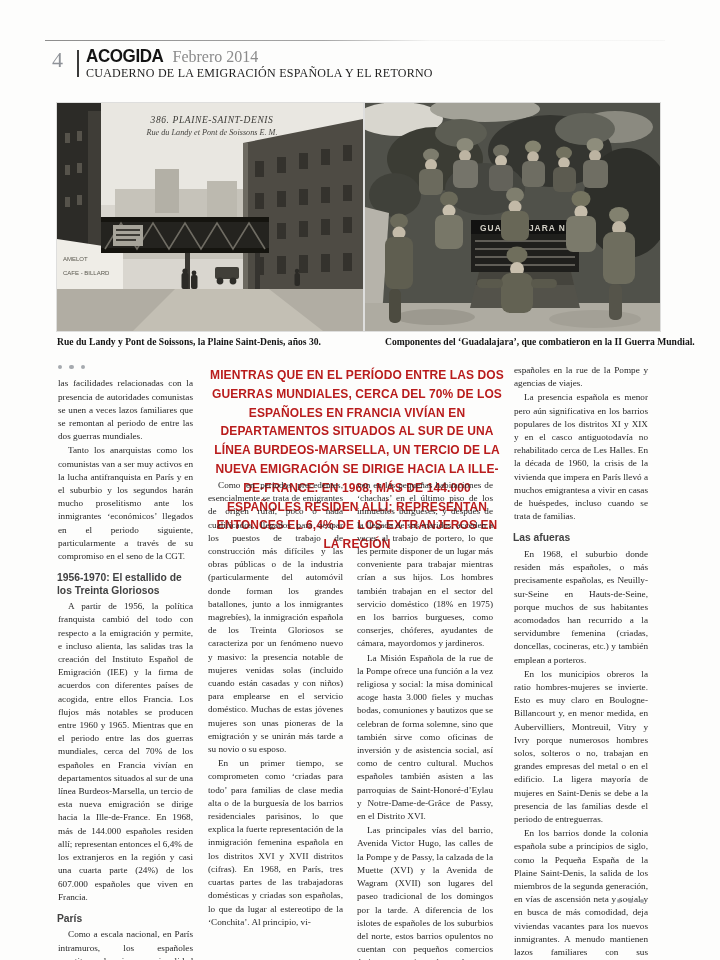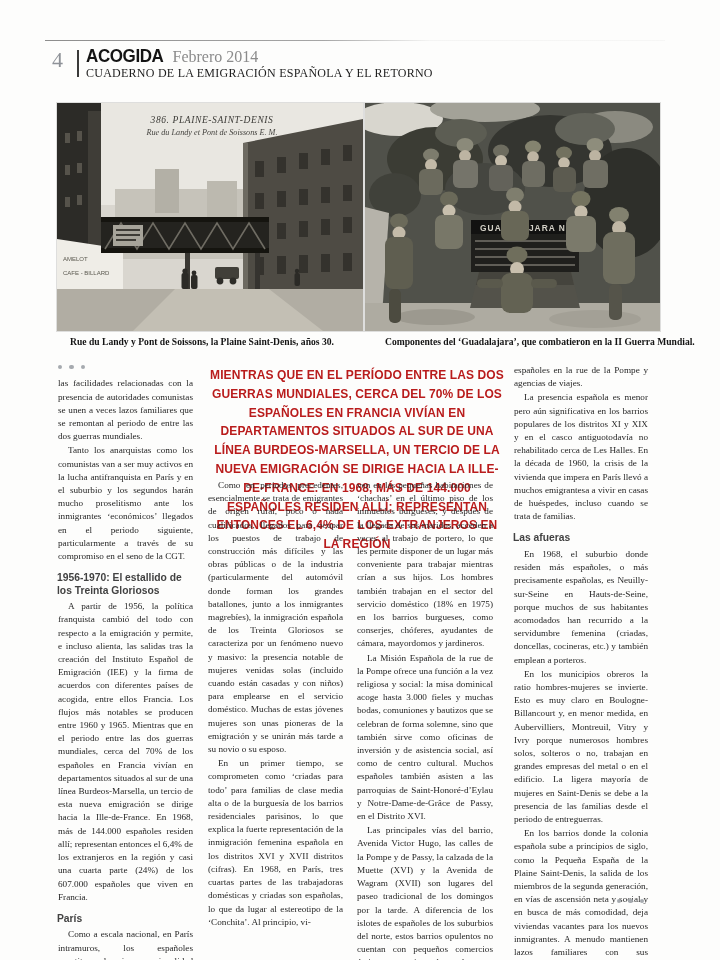--- a/index.html
+++ b/index.html
@@ -15,21 +15,21 @@
   .masthead .title{font-family:"Liberation Sans","DejaVu Sans",sans-serif;font-weight:bold;
     font-size:17px;color:#141414;letter-spacing:-0.4px;display:inline-block;transform:scaleY(1.08);transform-origin:left bottom;}
   .masthead .date{font-size:16px;color:#8b8b8b;margin-left:9px;}
   .subtitle{position:absolute;left:86px;top:66px;font-size:12px;color:#1d1d1d;letter-spacing:0.25px;white-space:nowrap;}
 
   
   .photo{position:absolute;top:103px;outline:1px solid rgba(0,0,0,0.12);}
   .photo.left{left:57px;width:306px;height:228px;}
   .photo.right{left:365px;width:295px;height:228px;}
   .caption{position:absolute;top:336px;font-size:9.6px;font-weight:bold;color:#141414;white-space:nowrap;}
-  .caption.left{left:70px;}
+  .caption.left{left:57px;}
   .caption.right{left:385px;}
 
   
   .pull-quote{position:absolute;left:207px;top:366px;width:300px;
     font-family:"Liberation Sans","DejaVu Sans",sans-serif;
     font-size:12px;line-height:18.8px;color:#b91c1c;letter-spacing:0.1px;text-align:center;font-weight:bold;}
 
   
   .col{position:absolute;font-size:9.2px;line-height:13.2px;color:#272727;text-align:justify;}
   .col p{margin:1px;}

